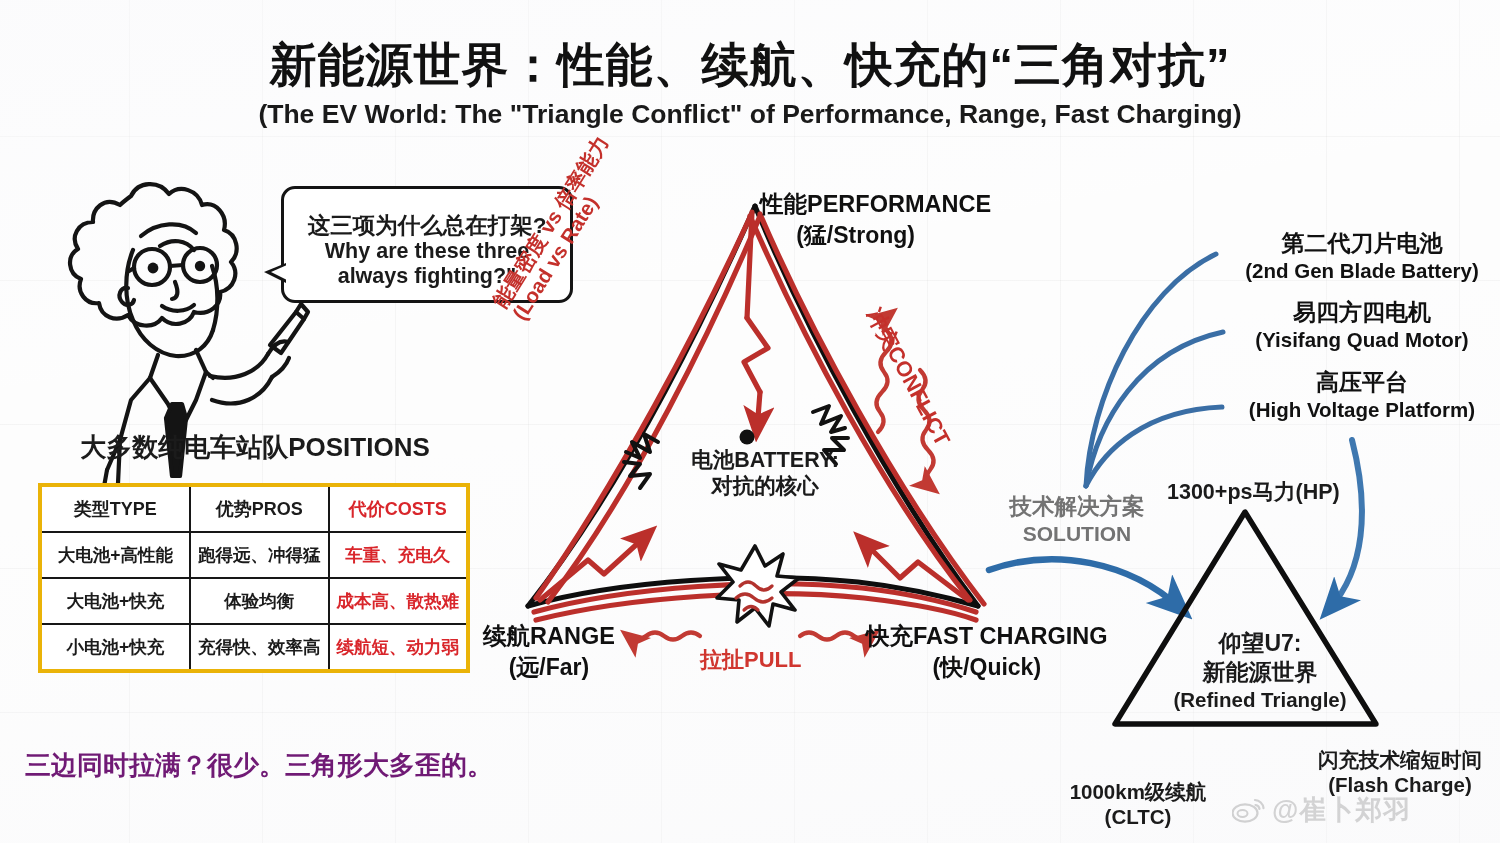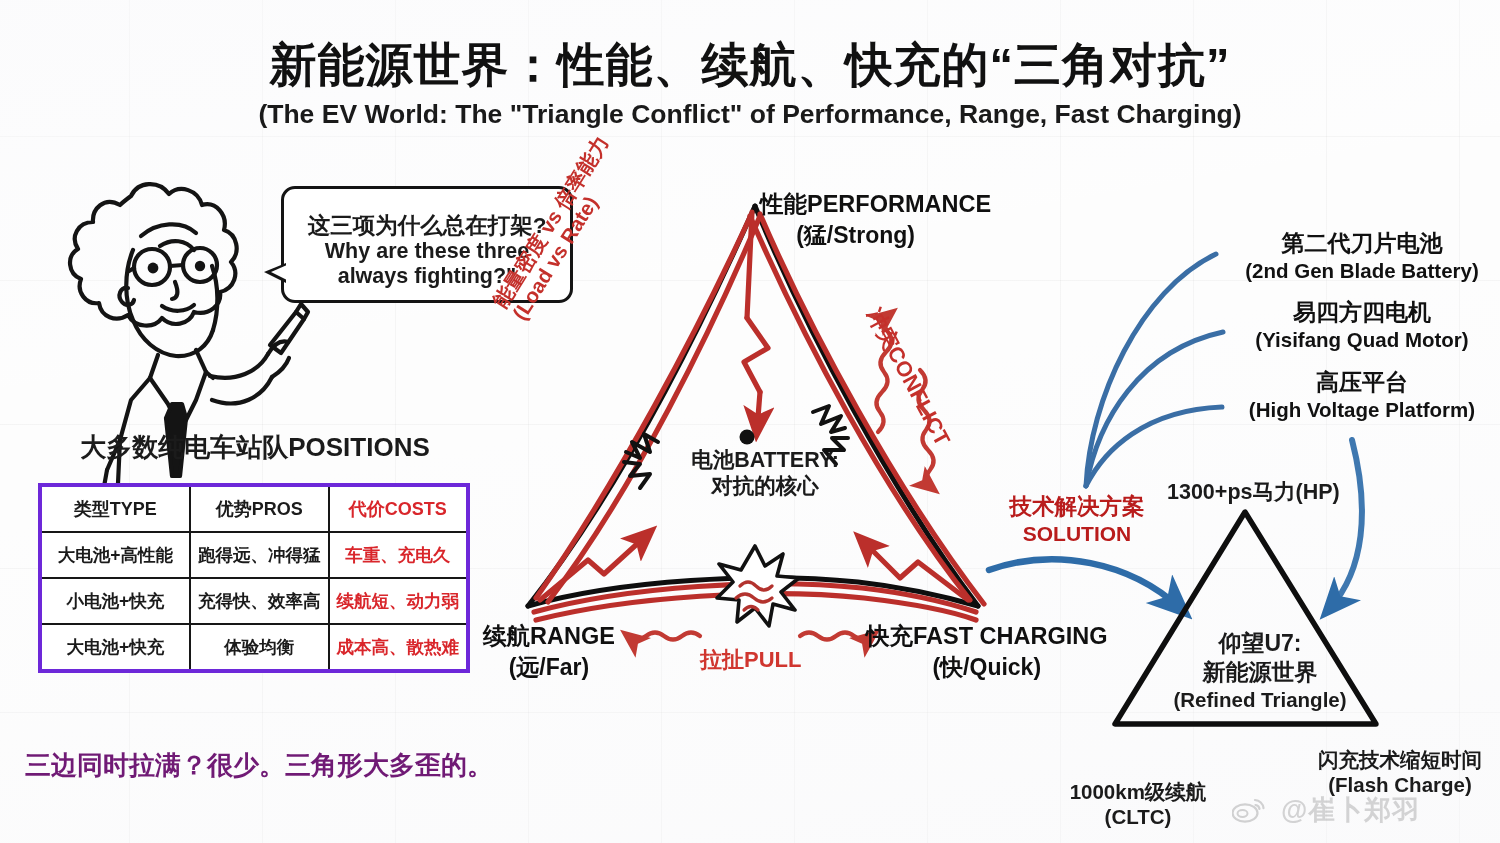--- a/index.html
+++ b/index.html
@@ -89,21 +89,21 @@
     width: 430px;
     text-align: center;
     font-size: 26px;
     font-weight: bold;
   }
   #posTable {
     left: 38px; top: 483px;
     width: 432px;
     border-collapse: collapse;
     background: #fff;
-    border: 4px solid #6d28d9;
+    border: 4px solid #eab308;
   }
   #posTable td, #posTable th {
     border: 2px solid #171717;
     padding: 10px 3px;
     text-align: center;
     font-size: 17.5px;
     font-weight: bold;
     height: 34px;
     box-sizing: border-box;
     white-space: nowrap;
@@ -173,21 +173,21 @@
   #sol2 .zh { font-size: 23px; }
   #sol2 .en { font-size: 20.5px; }
   #sol3 { left: 1232px; top: 367px; width: 260px; }
   #sol3 .zh { font-size: 23px; }
   #sol3 .en { font-size: 20.5px; }
 
   #solution-label {
     left: 997px; top: 491px;
     width: 160px;
     text-align: center;
-    color: #b91c1c;
+    color: #737373;
     font-weight: bold;
   }
   #solution-label .zh { font-size: 22.5px; }
   #solution-label .en { font-size: 21px; }
 
   #hp-label { left: 1167px; top: 477px; font-size: 21.5px; font-weight: bold; text-align: right; }
 
   #u7-text {
     left: 1150px; top: 613px;
     width: 220px;
@@ -205,21 +205,21 @@
 
   
   #watermark {
     left: 1232px; top: 792px;
     font-size: 27px;
     font-weight: bold;
     color: rgba(120,120,120,0.30);
     letter-spacing: 1px;
     display: flex;
     align-items: center;
-    gap: 15px;
+    gap: 6px;
   }
   svg { display: block; }
   .svg-layer { position: absolute; left: 0; top: 0; width: 1500px; height: 843px; pointer-events: none; }
 </style>
 </head>
 <body>
 
 <div id="stage">
   <div id="grid"></div>
   <div id="paperwash"></div>
@@ -310,28 +310,28 @@
         <th class="cost">代价COSTS</th>
       </tr>
     </thead>
     <tbody>
       <tr>
         <td>大电池+高性能</td>
         <td>跑得远、冲得猛</td>
         <td class="cost">车重、充电久</td>
       </tr>
       <tr>
+        <td>大电池+快充</td>
+        <td>体验均衡</td>
+        <td class="cost">成本高、散热难</td>
+      </tr>
+      <tr>
         <td>小电池+快充</td>
         <td>充得快、效率高</td>
         <td class="cost">续航短、动力弱</td>
-      </tr>
-      <tr>
-        <td>大电池+快充</td>
-        <td>体验均衡</td>
-        <td class="cost">成本高、散热难</td>
       </tr>
     </tbody>
   </table>
   <div class="abs" id="table-note">三边同时拉满？很少。三角形大多歪的。</div>
 
   <svg class="svg-layer" viewBox="0 0 1500 843">
     <defs>
       <marker id="redArrow" markerWidth="7" markerHeight="7" refX="4.6" refY="3" orient="auto">
         <path d="M0,0 L7,3 L0,6 L1.6,3 Z" fill="#bb2f2b"></path>
       </marker>

